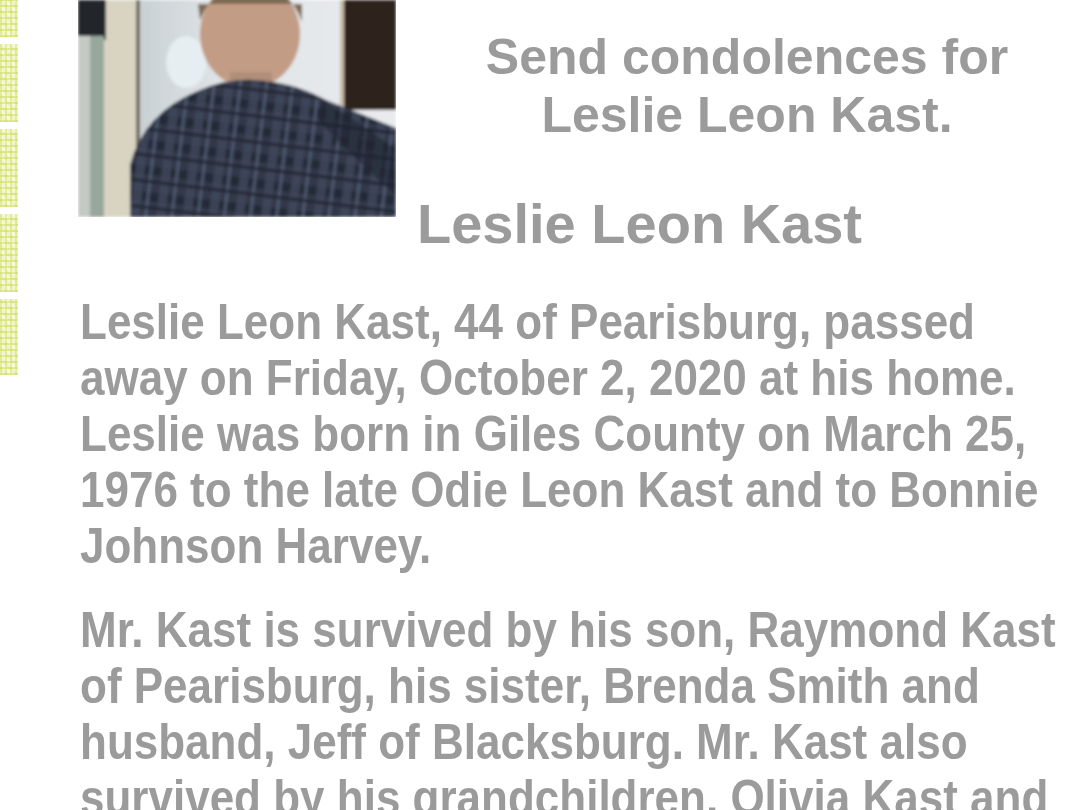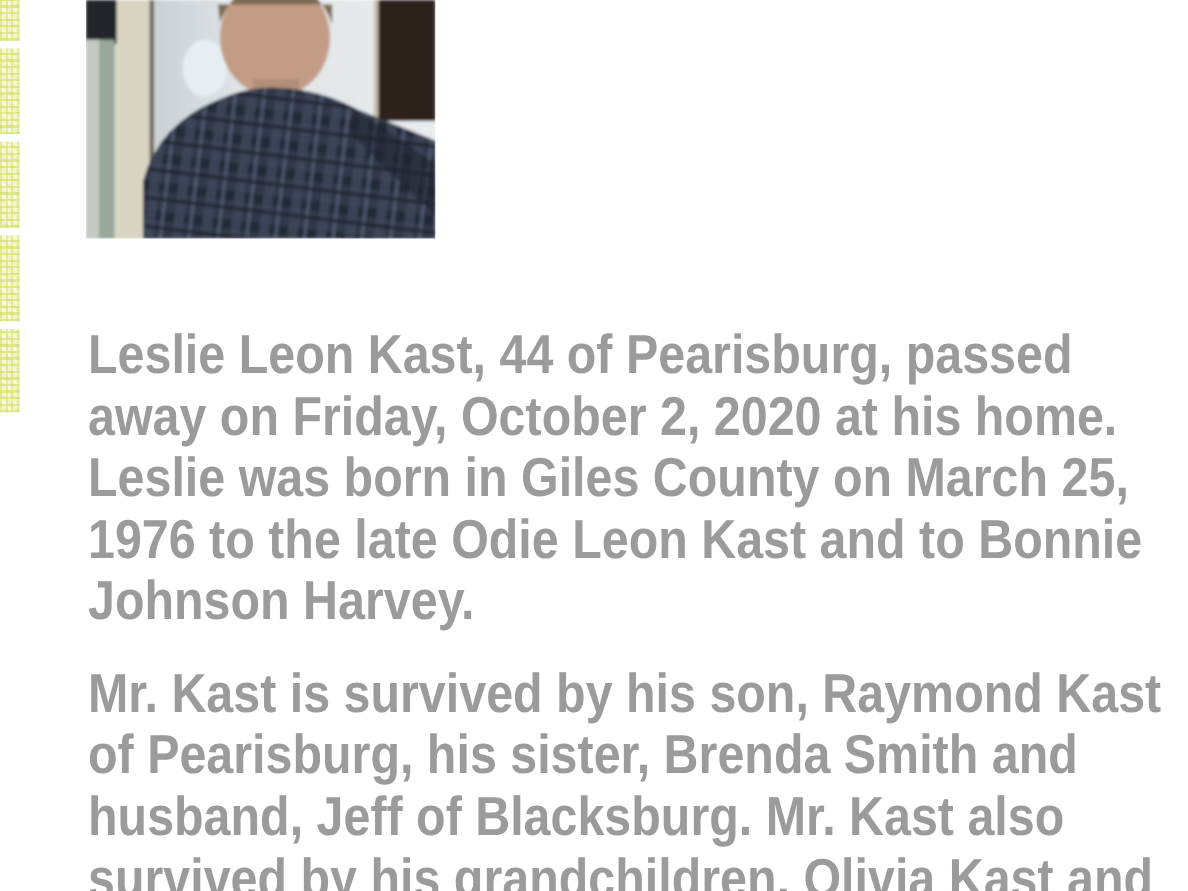--- a/index.html
+++ b/index.html
@@ -92,21 +92,24 @@
         <ellipse cx="172" cy="34" rx="50" ry="54" fill="#c39c85"></ellipse>
         <path d="M122,20 Q135,-14 172,-16 Q212,-14 224,22 L224,4 L120,4 Z" fill="#7d6a52"></path>
         <rect x="152" y="72" width="42" height="26" fill="#b08e79"></rect>
         <path d="M52,217 L52,165 Q66,112 122,90 Q150,78 176,80 Q214,82 244,98 Q282,118 318,162 L318,217 Z" fill="url(#plaid)"></path>
         <path d="M238,96 L318,128 L318,217 L232,217 Z" fill="url(#plaid)"></path>
         <path d="M244,100 Q290,128 318,150 L318,196 Q276,158 240,120 Z" fill="#1d2230" opacity="0.55"></path>
       </g>
     </svg>
   </div>
 
+  <a href="#" class="condolence-heading">Send condolences for
+Leslie Leon Kast.</a>
 
+  <h1 class="obit-name">Leslie Leon Kast</h1>
 
   <p class="obit-para para-1">Leslie Leon Kast, 44 of Pearisburg, passed
 away on Friday, October 2, 2020 at his home.
 Leslie was born in Giles County on March 25,
 1976 to the late Odie Leon Kast and to Bonnie
 Johnson Harvey.</p>
   <p class="obit-para para-2">Mr. Kast is survived by his son, Raymond Kast
 of Pearisburg, his sister, Brenda Smith and
 husband, Jeff of Blacksburg. Mr. Kast also
 survived by his grandchildren, Olivia Kast and</p>

